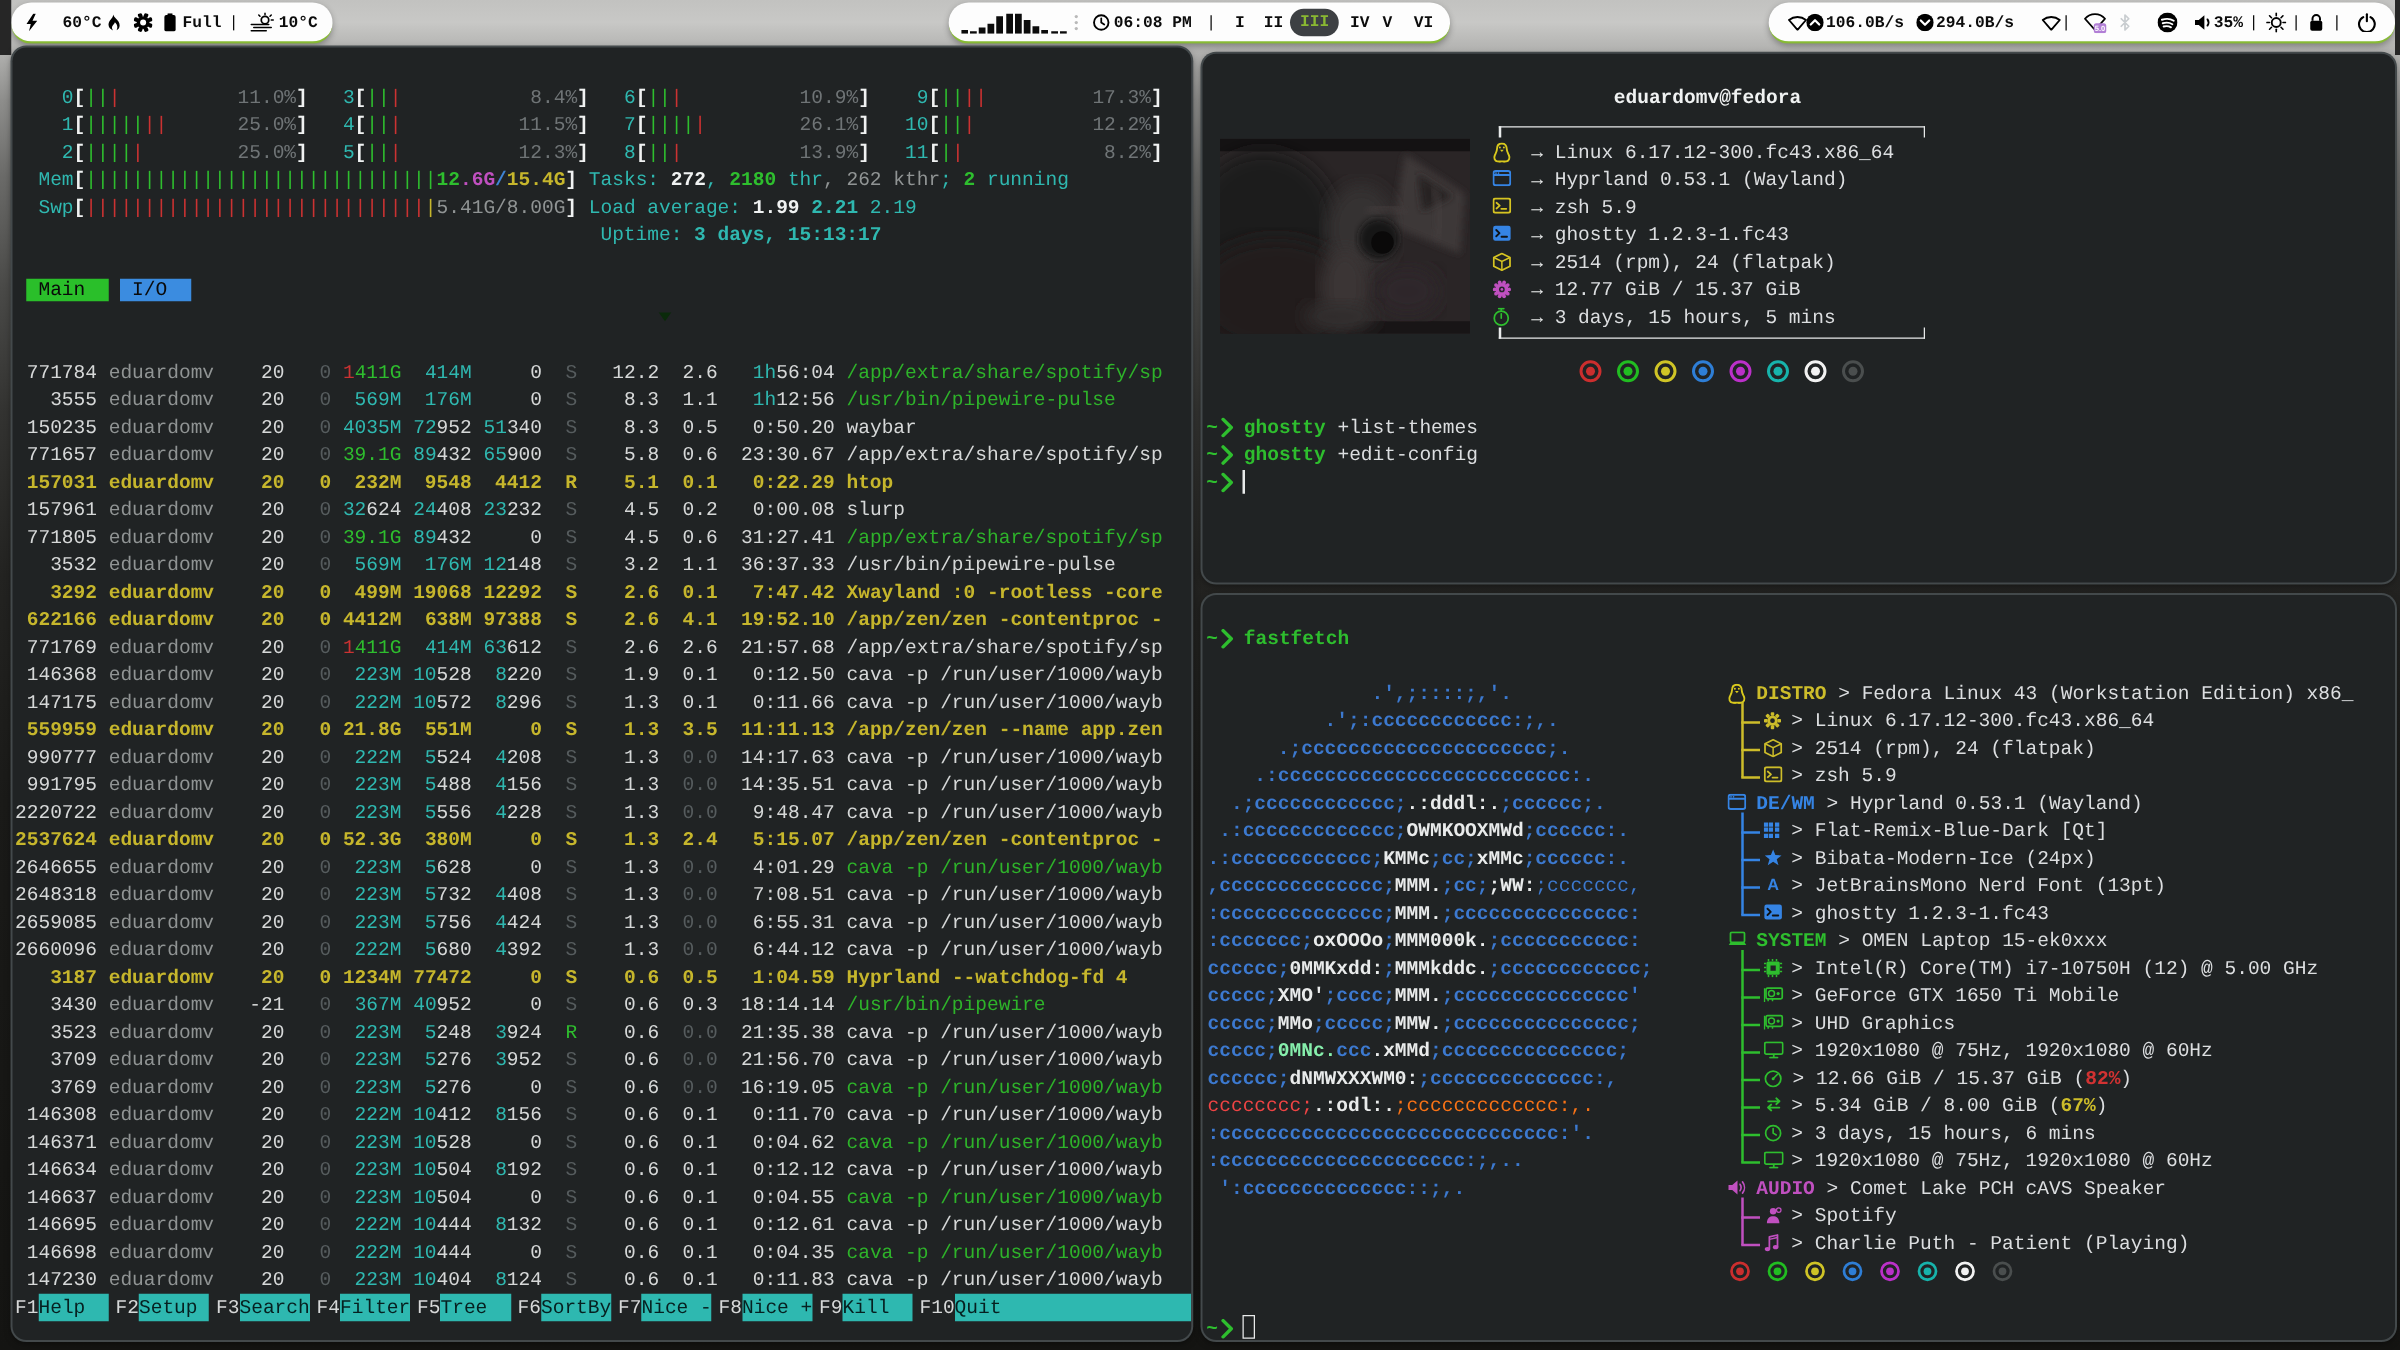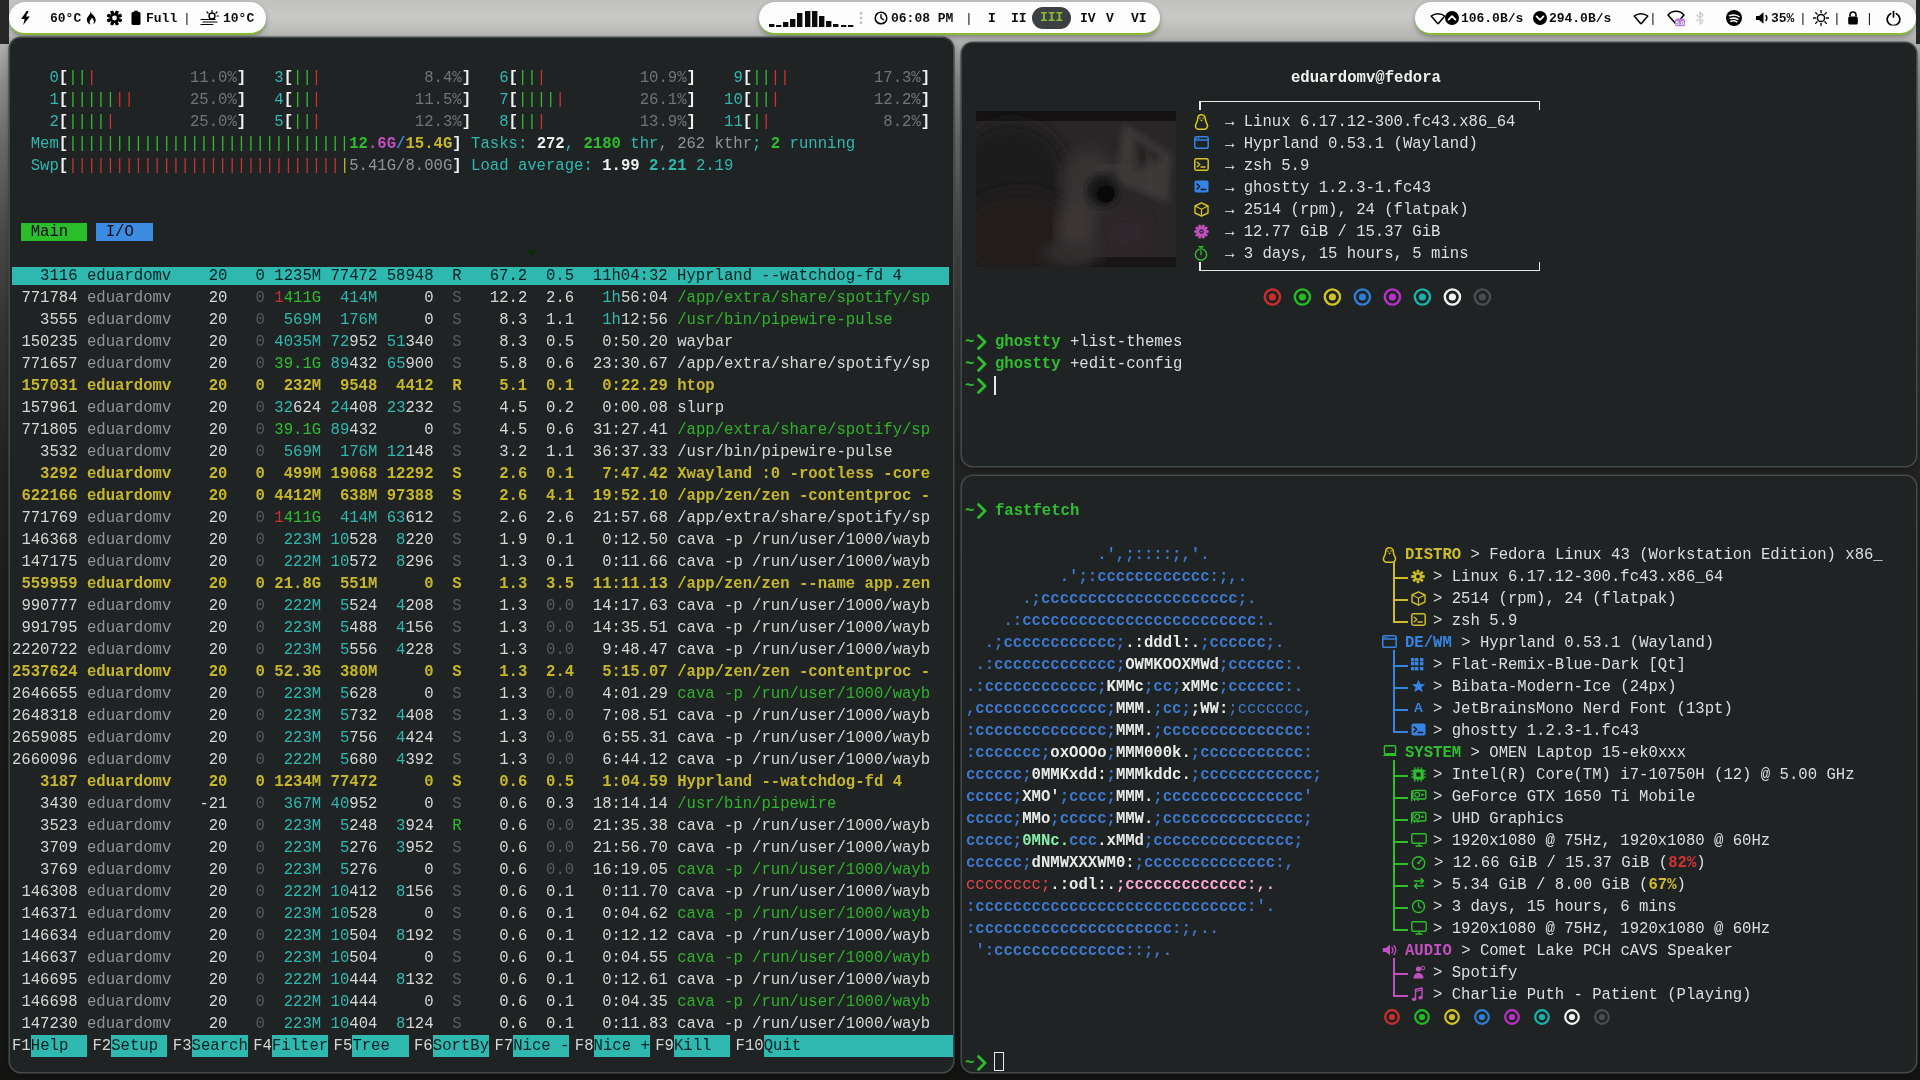--- a/index.html
+++ b/index.html
@@ -188,22 +188,22 @@
     </span>
   </div>
 <div style="position:absolute;left:0;top:0;width:9px;height:44px;background:#262626"></div>
 <div style="position:absolute;left:1916px;top:0;width:4px;height:44px;background:#262626"></div>
 <div class="win" id="htop" style="left:10px;top:38px;width:943px;height:1034px">
 <div class="tl" style="left:2px;top:29px">   <span style="color:#2fb8b0"> 0</span><span style="color:#f0f2f2;font-weight:bold">[</span><span style="color:#2ebe2e">||</span><span style="color:#cb3232">|</span>          <span style="color:#6f7476">11.0%</span><span style="color:#f0f2f2;font-weight:bold">]</span>  <span style="color:#2fb8b0"> 3</span><span style="color:#f0f2f2;font-weight:bold">[</span><span style="color:#2ebe2e">||</span><span style="color:#cb3232">|</span>          <span style="color:#6f7476"> 8.4%</span><span style="color:#f0f2f2;font-weight:bold">]</span>  <span style="color:#2fb8b0"> 6</span><span style="color:#f0f2f2;font-weight:bold">[</span><span style="color:#2ebe2e">||</span><span style="color:#cb3232">|</span>          <span style="color:#6f7476">10.9%</span><span style="color:#f0f2f2;font-weight:bold">]</span>   <span style="color:#2fb8b0"> 9</span><span style="color:#f0f2f2;font-weight:bold">[</span><span style="color:#2ebe2e">||</span><span style="color:#cb3232">||</span>         <span style="color:#6f7476">17.3%</span><span style="color:#f0f2f2;font-weight:bold">]</span>  </div>
 <div class="tl" style="left:2px;top:51px">   <span style="color:#2fb8b0"> 1</span><span style="color:#f0f2f2;font-weight:bold">[</span><span style="color:#2ebe2e">|||||</span><span style="color:#cb3232">||</span>      <span style="color:#6f7476">25.0%</span><span style="color:#f0f2f2;font-weight:bold">]</span>  <span style="color:#2fb8b0"> 4</span><span style="color:#f0f2f2;font-weight:bold">[</span><span style="color:#2ebe2e">||</span><span style="color:#cb3232">|</span>          <span style="color:#6f7476">11.5%</span><span style="color:#f0f2f2;font-weight:bold">]</span>  <span style="color:#2fb8b0"> 7</span><span style="color:#f0f2f2;font-weight:bold">[</span><span style="color:#2ebe2e">||||</span><span style="color:#cb3232">|</span>        <span style="color:#6f7476">26.1%</span><span style="color:#f0f2f2;font-weight:bold">]</span>   <span style="color:#2fb8b0">10</span><span style="color:#f0f2f2;font-weight:bold">[</span><span style="color:#2ebe2e">||</span><span style="color:#cb3232">|</span>          <span style="color:#6f7476">12.2%</span><span style="color:#f0f2f2;font-weight:bold">]</span>  </div>
 <div class="tl" style="left:2px;top:73px">   <span style="color:#2fb8b0"> 2</span><span style="color:#f0f2f2;font-weight:bold">[</span><span style="color:#2ebe2e">||||</span><span style="color:#cb3232">|</span>        <span style="color:#6f7476">25.0%</span><span style="color:#f0f2f2;font-weight:bold">]</span>  <span style="color:#2fb8b0"> 5</span><span style="color:#f0f2f2;font-weight:bold">[</span><span style="color:#2ebe2e">||</span><span style="color:#cb3232">|</span>          <span style="color:#6f7476">12.3%</span><span style="color:#f0f2f2;font-weight:bold">]</span>  <span style="color:#2fb8b0"> 8</span><span style="color:#f0f2f2;font-weight:bold">[</span><span style="color:#2ebe2e">||</span><span style="color:#cb3232">|</span>          <span style="color:#6f7476">13.9%</span><span style="color:#f0f2f2;font-weight:bold">]</span>   <span style="color:#2fb8b0">11</span><span style="color:#f0f2f2;font-weight:bold">[</span><span style="color:#2ebe2e">|</span><span style="color:#cb3232">|</span>           <span style="color:#6f7476"> 8.2%</span><span style="color:#f0f2f2;font-weight:bold">]</span>  </div>
 <div class="tl" style="left:2px;top:95px">  <span style="color:#2fb8b0">Mem</span><span style="color:#f0f2f2;font-weight:bold">[</span><span style="color:#2ebe2e">||||||||||||||||||||||||||||||</span><span style="color:#2ebe2e;font-weight:bold">12</span><span style="color:#c050c0;font-weight:bold">.6G</span><span style="color:#3f85d6;font-weight:bold">/</span><span style="color:#c6b62c;font-weight:bold">15.4G</span><span style="color:#f0f2f2;font-weight:bold">]</span> <span style="color:#2fb8b0">Tasks: </span><span style="color:#f0f2f2;font-weight:bold">272</span><span style="color:#2fb8b0">, </span><span style="color:#2ebe2e;font-weight:bold">2180</span><span style="color:#2fb8b0"> thr</span><span style="color:#909494">, 262 kthr</span><span style="color:#2fb8b0">; </span><span style="color:#2ebe2e;font-weight:bold">2</span><span style="color:#2fb8b0"> running</span>          </div>
 <div class="tl" style="left:2px;top:117px">  <span style="color:#2fb8b0">Swp</span><span style="color:#f0f2f2;font-weight:bold">[</span><span style="color:#cb3232">|||||||||||||||||||||||||||||</span><span style="color:#c6b62c">|</span><span style="color:#909494">5.41G/8.00G</span><span style="color:#f0f2f2;font-weight:bold">]</span> <span style="color:#2fb8b0">Load average: </span><span style="color:#f0f2f2;font-weight:bold">1.99 </span><span style="color:#2fb8b0;font-weight:bold">2.21 </span><span style="color:#2fb8b0">2.19</span>                       </div>
+<div class="tl" style="left:2px;top:139px">                                                  <span style="color:#2fb8b0">Uptime: </span><span style="color:#2fb8b0;font-weight:bold">3 days, 15:13:17</span>                          </div>
 <div class="tl" style="left:2px;top:183px"><span> </span><span style="background:#2abf2a;color:#0a0a0a"> Main  </span><span> </span><span style="background:#3b8ce0;color:#0a0a0a"> I/O  </span></div>
-<div class="tl" style="left:2px;top:227px"><span class="selbg">   3116 eduardomv    20   0 1235M 77472 58948  R   67.2  0.5  11h04:32 Hyprland --watchdog-fd 4     </span></div>
 <div class="tl" style="left:2px;top:249px"> <span style="color:#d6d8d8">771784</span> <span style="color:#909494">eduardomv</span>    <span style="color:#d6d8d8">20</span>   <span style="color:#565c5e">0</span> <span style="color:#cb3232">1</span><span style="color:#2ebe2e">411G</span>  <span style="color:#2fb8b0">414M</span>     <span style="color:#d6d8d8">0</span>  <span style="color:#565c5e">S</span>   <span style="color:#d6d8d8">12.2</span>  <span style="color:#d6d8d8">2.6</span>   <span style="color:#2fb8b0">1h</span><span style="color:#d6d8d8">56:04</span> <span style="color:#2eb32a">/app/extra/share/spotify/sp</span>  </div>
 <div class="tl" style="left:2px;top:271px">   <span style="color:#d6d8d8">3555</span> <span style="color:#909494">eduardomv</span>    <span style="color:#d6d8d8">20</span>   <span style="color:#565c5e">0</span>  <span style="color:#2fb8b0">569M</span>  <span style="color:#2fb8b0">176M</span>     <span style="color:#d6d8d8">0</span>  <span style="color:#565c5e">S</span>    <span style="color:#d6d8d8">8.3</span>  <span style="color:#d6d8d8">1.1</span>   <span style="color:#2fb8b0">1h</span><span style="color:#d6d8d8">12:56</span> <span style="color:#2eb32a">/usr/bin/pipewire-pulse</span>      </div>
 <div class="tl" style="left:2px;top:293px"> <span style="color:#d6d8d8">150235</span> <span style="color:#909494">eduardomv</span>    <span style="color:#d6d8d8">20</span>   <span style="color:#565c5e">0</span> <span style="color:#2fb8b0">4035M</span> <span style="color:#2fb8b0">72</span><span style="color:#d6d8d8">952</span> <span style="color:#2fb8b0">51</span><span style="color:#d6d8d8">340</span>  <span style="color:#565c5e">S</span>    <span style="color:#d6d8d8">8.3</span>  <span style="color:#d6d8d8">0.5</span>   <span style="color:#d6d8d8">0:50.20</span> <span style="color:#d6d8d8">waybar</span>                       </div>
 <div class="tl" style="left:2px;top:315px"> <span style="color:#d6d8d8">771657</span> <span style="color:#909494">eduardomv</span>    <span style="color:#d6d8d8">20</span>   <span style="color:#565c5e">0</span> <span style="color:#2ebe2e">39.1G</span> <span style="color:#2fb8b0">89</span><span style="color:#d6d8d8">432</span> <span style="color:#2fb8b0">65</span><span style="color:#d6d8d8">900</span>  <span style="color:#565c5e">S</span>    <span style="color:#d6d8d8">5.8</span>  <span style="color:#d6d8d8">0.6</span>  <span style="color:#d6d8d8">23:30.67</span> <span style="color:#d6d8d8">/app/extra/share/spotify/sp</span>  </div>
 <div class="tl" style="left:2px;top:337px"> <span style="color:#c6b62c;font-weight:bold">157031</span> <span style="color:#c6b62c;font-weight:bold">eduardomv</span>    <span style="color:#c6b62c;font-weight:bold">20</span>   <span style="color:#c6b62c;font-weight:bold">0</span>  <span style="color:#c6b62c;font-weight:bold">232M</span>  <span style="color:#c6b62c;font-weight:bold">9548</span>  <span style="color:#c6b62c;font-weight:bold">4412</span>  <span style="color:#c6b62c;font-weight:bold">R</span>    <span style="color:#c6b62c;font-weight:bold">5.1</span>  <span style="color:#c6b62c;font-weight:bold">0.1</span>   <span style="color:#c6b62c;font-weight:bold">0:22.29</span> <span style="color:#c6b62c;font-weight:bold">htop</span>                         </div>
 <div class="tl" style="left:2px;top:359px"> <span style="color:#d6d8d8">157961</span> <span style="color:#909494">eduardomv</span>    <span style="color:#d6d8d8">20</span>   <span style="color:#565c5e">0</span> <span style="color:#2fb8b0">32</span><span style="color:#d6d8d8">624</span> <span style="color:#2fb8b0">24</span><span style="color:#d6d8d8">408</span> <span style="color:#2fb8b0">23</span><span style="color:#d6d8d8">232</span>  <span style="color:#565c5e">S</span>    <span style="color:#d6d8d8">4.5</span>  <span style="color:#d6d8d8">0.2</span>   <span style="color:#d6d8d8">0:00.08</span> <span style="color:#d6d8d8">slurp</span>                        </div>
 <div class="tl" style="left:2px;top:381px"> <span style="color:#d6d8d8">771805</span> <span style="color:#909494">eduardomv</span>    <span style="color:#d6d8d8">20</span>   <span style="color:#565c5e">0</span> <span style="color:#2ebe2e">39.1G</span> <span style="color:#2fb8b0">89</span><span style="color:#d6d8d8">432</span>     <span style="color:#d6d8d8">0</span>  <span style="color:#565c5e">S</span>    <span style="color:#d6d8d8">4.5</span>  <span style="color:#d6d8d8">0.6</span>  <span style="color:#d6d8d8">31:27.41</span> <span style="color:#2eb32a">/app/extra/share/spotify/sp</span>  </div>
 <div class="tl" style="left:2px;top:403px">   <span style="color:#d6d8d8">3532</span> <span style="color:#909494">eduardomv</span>    <span style="color:#d6d8d8">20</span>   <span style="color:#565c5e">0</span>  <span style="color:#2fb8b0">569M</span>  <span style="color:#2fb8b0">176M</span> <span style="color:#2fb8b0">12</span><span style="color:#d6d8d8">148</span>  <span style="color:#565c5e">S</span>    <span style="color:#d6d8d8">3.2</span>  <span style="color:#d6d8d8">1.1</span>  <span style="color:#d6d8d8">36:37.33</span> <span style="color:#d6d8d8">/usr/bin/pipewire-pulse</span>      </div>
 <div class="tl" style="left:2px;top:425px">   <span style="color:#c6b62c;font-weight:bold">3292</span> <span style="color:#c6b62c;font-weight:bold">eduardomv</span>    <span style="color:#c6b62c;font-weight:bold">20</span>   <span style="color:#c6b62c;font-weight:bold">0</span>  <span style="color:#c6b62c;font-weight:bold">499M</span> <span style="color:#c6b62c;font-weight:bold">19068</span> <span style="color:#c6b62c;font-weight:bold">12292</span>  <span style="color:#c6b62c;font-weight:bold">S</span>    <span style="color:#c6b62c;font-weight:bold">2.6</span>  <span style="color:#c6b62c;font-weight:bold">0.1</span>   <span style="color:#c6b62c;font-weight:bold">7:47.42</span> <span style="color:#c6b62c;font-weight:bold">Xwayland :0 -rootless -core</span>  </div>
 <div class="tl" style="left:2px;top:447px"> <span style="color:#c6b62c;font-weight:bold">622166</span> <span style="color:#c6b62c;font-weight:bold">eduardomv</span>    <span style="color:#c6b62c;font-weight:bold">20</span>   <span style="color:#c6b62c;font-weight:bold">0</span> <span style="color:#c6b62c;font-weight:bold">4412M</span>  <span style="color:#c6b62c;font-weight:bold">638M</span> <span style="color:#c6b62c;font-weight:bold">97388</span>  <span style="color:#c6b62c;font-weight:bold">S</span>    <span style="color:#c6b62c;font-weight:bold">2.6</span>  <span style="color:#c6b62c;font-weight:bold">4.1</span>  <span style="color:#c6b62c;font-weight:bold">19:52.10</span> <span style="color:#c6b62c;font-weight:bold">/app/zen/zen -contentproc -</span>  </div>
@@ -369,21 +369,21 @@
 <div class="tl" style="left:4px;top:178px"> <span style="color:#3c79cf;font-weight:bold">.:ccccccccccccc;</span><span style="color:#e9ebeb;font-weight:bold">OWMKOOXMWd</span><span style="color:#3c79cf;font-weight:bold">;cccccc:.</span></div>
 <div class="tl" style="left:4px;top:200px"><span style="color:#3c79cf;font-weight:bold">.:cccccccccccc;</span><span style="color:#e9ebeb;font-weight:bold">KMMc</span><span style="color:#3c79cf;font-weight:bold">;cc;</span><span style="color:#e9ebeb;font-weight:bold">xMMc</span><span style="color:#3c79cf;font-weight:bold">;cccccc:.</span></div>
 <div class="tl" style="left:4px;top:222px"><span style="color:#3c79cf;font-weight:bold">,cccccccccccccc;</span><span style="color:#e9ebeb;font-weight:bold">MMM.</span><span style="color:#3c79cf;font-weight:bold">;cc;</span><span style="color:#e9ebeb;font-weight:bold">;WW:</span><span style="color:#3c79cf;font-weight:normal">;ccccccc,</span></div>
 <div class="tl" style="left:4px;top:244px"><span style="color:#3c79cf;font-weight:bold">:cccccccccccccc;</span><span style="color:#e9ebeb;font-weight:bold">MMM.</span><span style="color:#3c79cf;font-weight:bold">;ccccccccccccccc:</span></div>
 <div class="tl" style="left:4px;top:266px"><span style="color:#3c79cf;font-weight:bold">:ccccccc;</span><span style="color:#e9ebeb;font-weight:bold">oxOOOo</span><span style="color:#3c79cf;font-weight:bold">;</span><span style="color:#e9ebeb;font-weight:bold">MMM000k.</span><span style="color:#3c79cf;font-weight:bold">;ccccccccccc:</span></div>
 <div class="tl" style="left:4px;top:288px"><span style="color:#3c79cf;font-weight:bold">cccccc;</span><span style="color:#e9ebeb;font-weight:bold">0MMKxdd:</span><span style="color:#3c79cf;font-weight:bold">;</span><span style="color:#e9ebeb;font-weight:bold">MMMkddc.</span><span style="color:#3c79cf;font-weight:bold">;cccccccccccc;</span></div>
 <div class="tl" style="left:4px;top:310px"><span style="color:#3c79cf;font-weight:bold">ccccc;</span><span style="color:#e9ebeb;font-weight:bold">XMO'</span><span style="color:#3c79cf;font-weight:bold">;cccc;</span><span style="color:#e9ebeb;font-weight:bold">MMM.</span><span style="color:#3c79cf;font-weight:bold">;ccccccccccccccc'</span></div>
 <div class="tl" style="left:4px;top:332px"><span style="color:#3c79cf;font-weight:bold">ccccc;</span><span style="color:#e9ebeb;font-weight:bold">MMo</span><span style="color:#3c79cf;font-weight:bold">;ccccc;</span><span style="color:#e9ebeb;font-weight:bold">MMW.</span><span style="color:#3c79cf;font-weight:bold">;ccccccccccccccc;</span></div>
 <div class="tl" style="left:4px;top:354px"><span style="color:#3c79cf;font-weight:bold">ccccc;</span><span style="color:#86efac;font-weight:bold">0MNc.</span><span style="color:#3c79cf;font-weight:bold">ccc</span><span style="color:#e9ebeb;font-weight:bold">.xMMd</span><span style="color:#3c79cf;font-weight:bold">;ccccccccccccccc;</span></div>
 <div class="tl" style="left:4px;top:376px"><span style="color:#3c79cf;font-weight:bold">cccccc;</span><span style="color:#e9ebeb;font-weight:bold">dNMWXXXWM0:</span><span style="color:#3c79cf;font-weight:bold">;cccccccccccccc:,</span></div>
-<div class="tl" style="left:4px;top:398px"><span style="color:#ef4444;font-weight:normal">cccccccc;</span><span style="color:#e9ebeb;font-weight:bold">.:odl:.</span><span style="color:#f9a8d4;font-weight:bold">;ccccccccccccc:,.</span></div>
+<div class="tl" style="left:4px;top:398px"><span style="color:#ef4444;font-weight:normal">cccccccc;</span><span style="color:#e9ebeb;font-weight:bold">.:odl:.</span><span style="color:#f97316;font-weight:normal">;ccccccccccccc:,.</span></div>
 <div class="tl" style="left:4px;top:420px"><span style="color:#3c79cf;font-weight:bold">:ccccccccccccccccccccccccccccc:'.</span></div>
 <div class="tl" style="left:4px;top:442px"><span style="color:#3c79cf;font-weight:bold">:ccccccccccccccccccccc:;,..</span></div>
 <div class="tl" style="left:4px;top:464px"> <span style="color:#3c79cf;font-weight:bold">':cccccccccccccc::;,.</span></div>
 <span class="ic" style="left:420px;top:71px"><svg width="15" height="16" viewBox="0 0 15 16">
         <path d="M7.5 0.8 C4.6 0.8 3.6 3 3.6 5.2 C3.6 7 2.6 8.6 1.8 10.4 C1 12.2 1.6 14.6 4 15.2 L11 15.2 C13.4 14.6 14 12.2 13.2 10.4 C12.4 8.6 11.4 7 11.4 5.2 C11.4 3 10.4 0.8 7.5 0.8 z" fill="none" stroke="#d9c91d" stroke-width="1.5"></path>
         <circle cx="5.9" cy="4" r="0.8" fill="#d9c91d"></circle>
         <circle cx="9.1" cy="4" r="0.8" fill="#d9c91d"></circle>
         <path d="M6 5.8 h3 L7.5 7.6 z" fill="#d9c91d"></path>
         <path d="M4.2 15.2 a1.7 1.7 0 0 0 3.2 0 M7.8 15.2 a1.7 1.7 0 0 0 3.2 0" fill="#d9c91d"></path>
       </svg></span>

